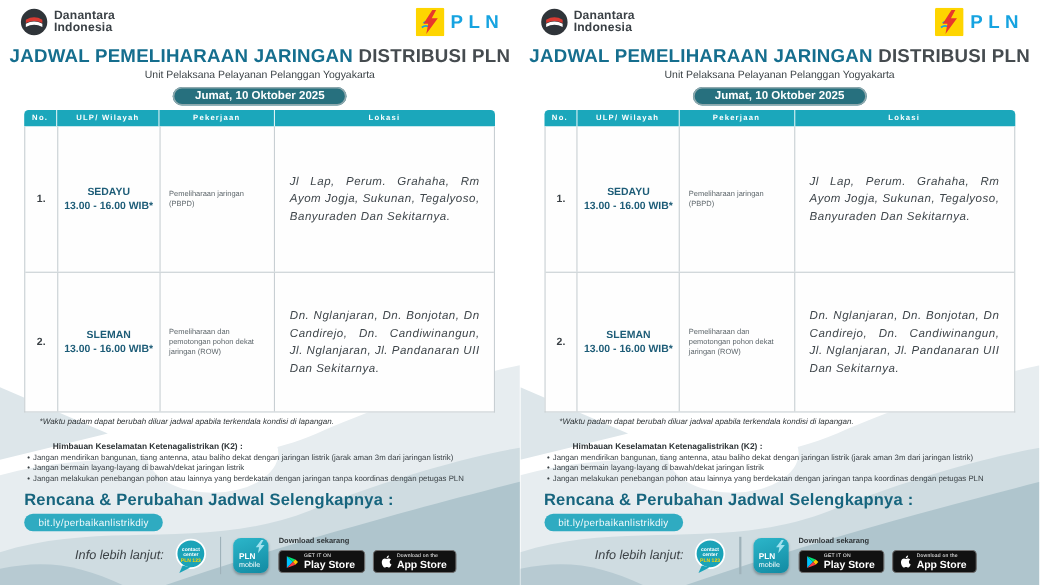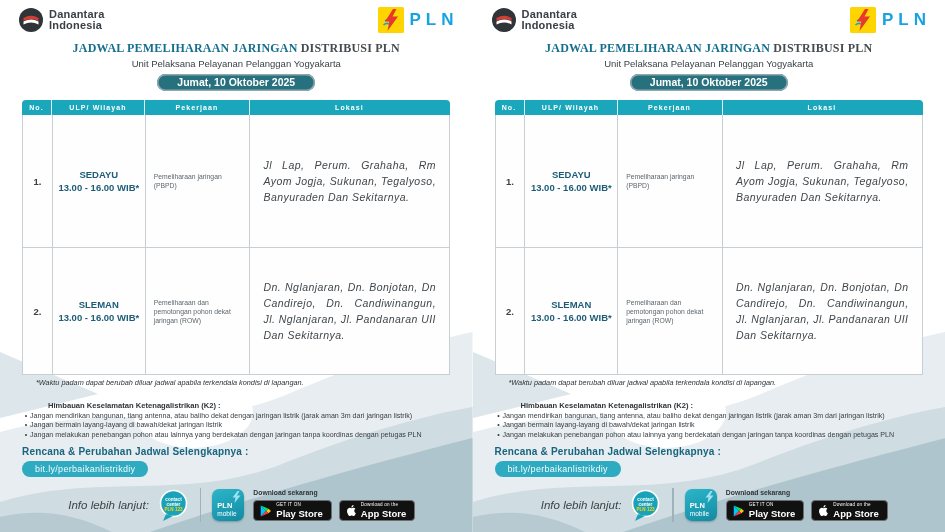--- a/index.html
+++ b/index.html
@@ -13,21 +13,21 @@
 
   
   .brand-row { position:absolute; top:7px; left:18px; right:12px; height:30px; }
   .danantara { position:absolute; left:0; top:0; display:flex; align-items:center; gap:5px; }
   .danantara-text { font-weight:bold; font-size:11px; line-height:11.5px; color:#3a4045; letter-spacing:.2px; }
   .pln-logo { position:absolute; right:2px; top:0; display:flex; align-items:center; gap:6px; }
   .pln-word { font-weight:bold; font-size:17px; color:#16a3e0; letter-spacing:5px; }
 
   
   .title-block { position:absolute; top:41px; left:0; width:100%; text-align:center; }
-  .main-title { font-size:12px; font-weight:bold; color:#454b4f; letter-spacing:.2px;font-family:Liberation Serif, serif; }
+  .main-title { font-size:17px; font-weight:bold; color:#454b4f; letter-spacing:.2px; }
   .main-title .strong { color:#156e8e; }
   .subtitle { font-size:9.5px; color:#3c4347; margin-top:2px; }
   .date-badge { display:inline-block; margin-top:5px; background:#27707e; color:#fff;
                 font-weight:bold; font-size:10.5px; padding:2px 20px 3px; border-radius:9px;
                 box-shadow:0 0 0 1.5px #8fa9ae inset; }
 
   
   .sched-table { position:absolute; left:22px; top:100px; width:428px; }
   .thead { display:flex; background:#1ba7bb; border-radius:4px 4px 0 0; height:15px;
            color:#fff; font-size:7px; font-weight:bold; letter-spacing:1.1px; overflow:hidden; }
@@ -49,21 +49,21 @@
               text-align:justify; width:100%;font-style:italic; }
 
   .footnote { position:absolute; left:22px; top:378px; font-style:italic; font-size:7.3px; color:#2e3437;margin-left:14px; }
 
   .safety { position:absolute; left:22px; top:401px; width:424px; }
   .safety-heading { font-weight:bold; font-size:7.6px; color:#2e3437; margin-bottom:2px;padding-left:26px; }
   .bullet { display:flex; font-size:7.1px; color:#3a4145; line-height:9.3px; }
   .bullet .dot { width:8px; flex:0 0 8px; text-align:center; }
 
   .schedule-link { position:absolute; left:22px; top:446px; }
-  .schedule-heading { font-weight:bold; font-size:10px; color:#17657e; letter-spacing:.2px; }
+  .schedule-heading { font-weight:bold; font-size:15px; color:#17657e; letter-spacing:.2px; }
   .link-pill { display:inline-block; margin-top:4px; background:#2fabc1; color:#f2fafc;
                font-size:9px; padding:2.5px 13px 3.5px; border-radius:9px; letter-spacing:.3px; cursor:pointer; }
 
   
   .footer { position:absolute; left:0; right:0; top:488px; display:flex;
             align-items:center; justify-content:center; gap:9px;margin-left:11px; }
   .info-label { font-style:italic; font-size:11.5px; color:#3d4347; }
   .v-divider { width:1.5px; height:34px; background:#9fb2ba; margin:0 2px; }
   .pln-mobile-tile { position:relative; width:32px; height:32px; border-radius:7px;
       background:linear-gradient(160deg,#2cb6ca,#128aa2); color:#fff; display:flex;

